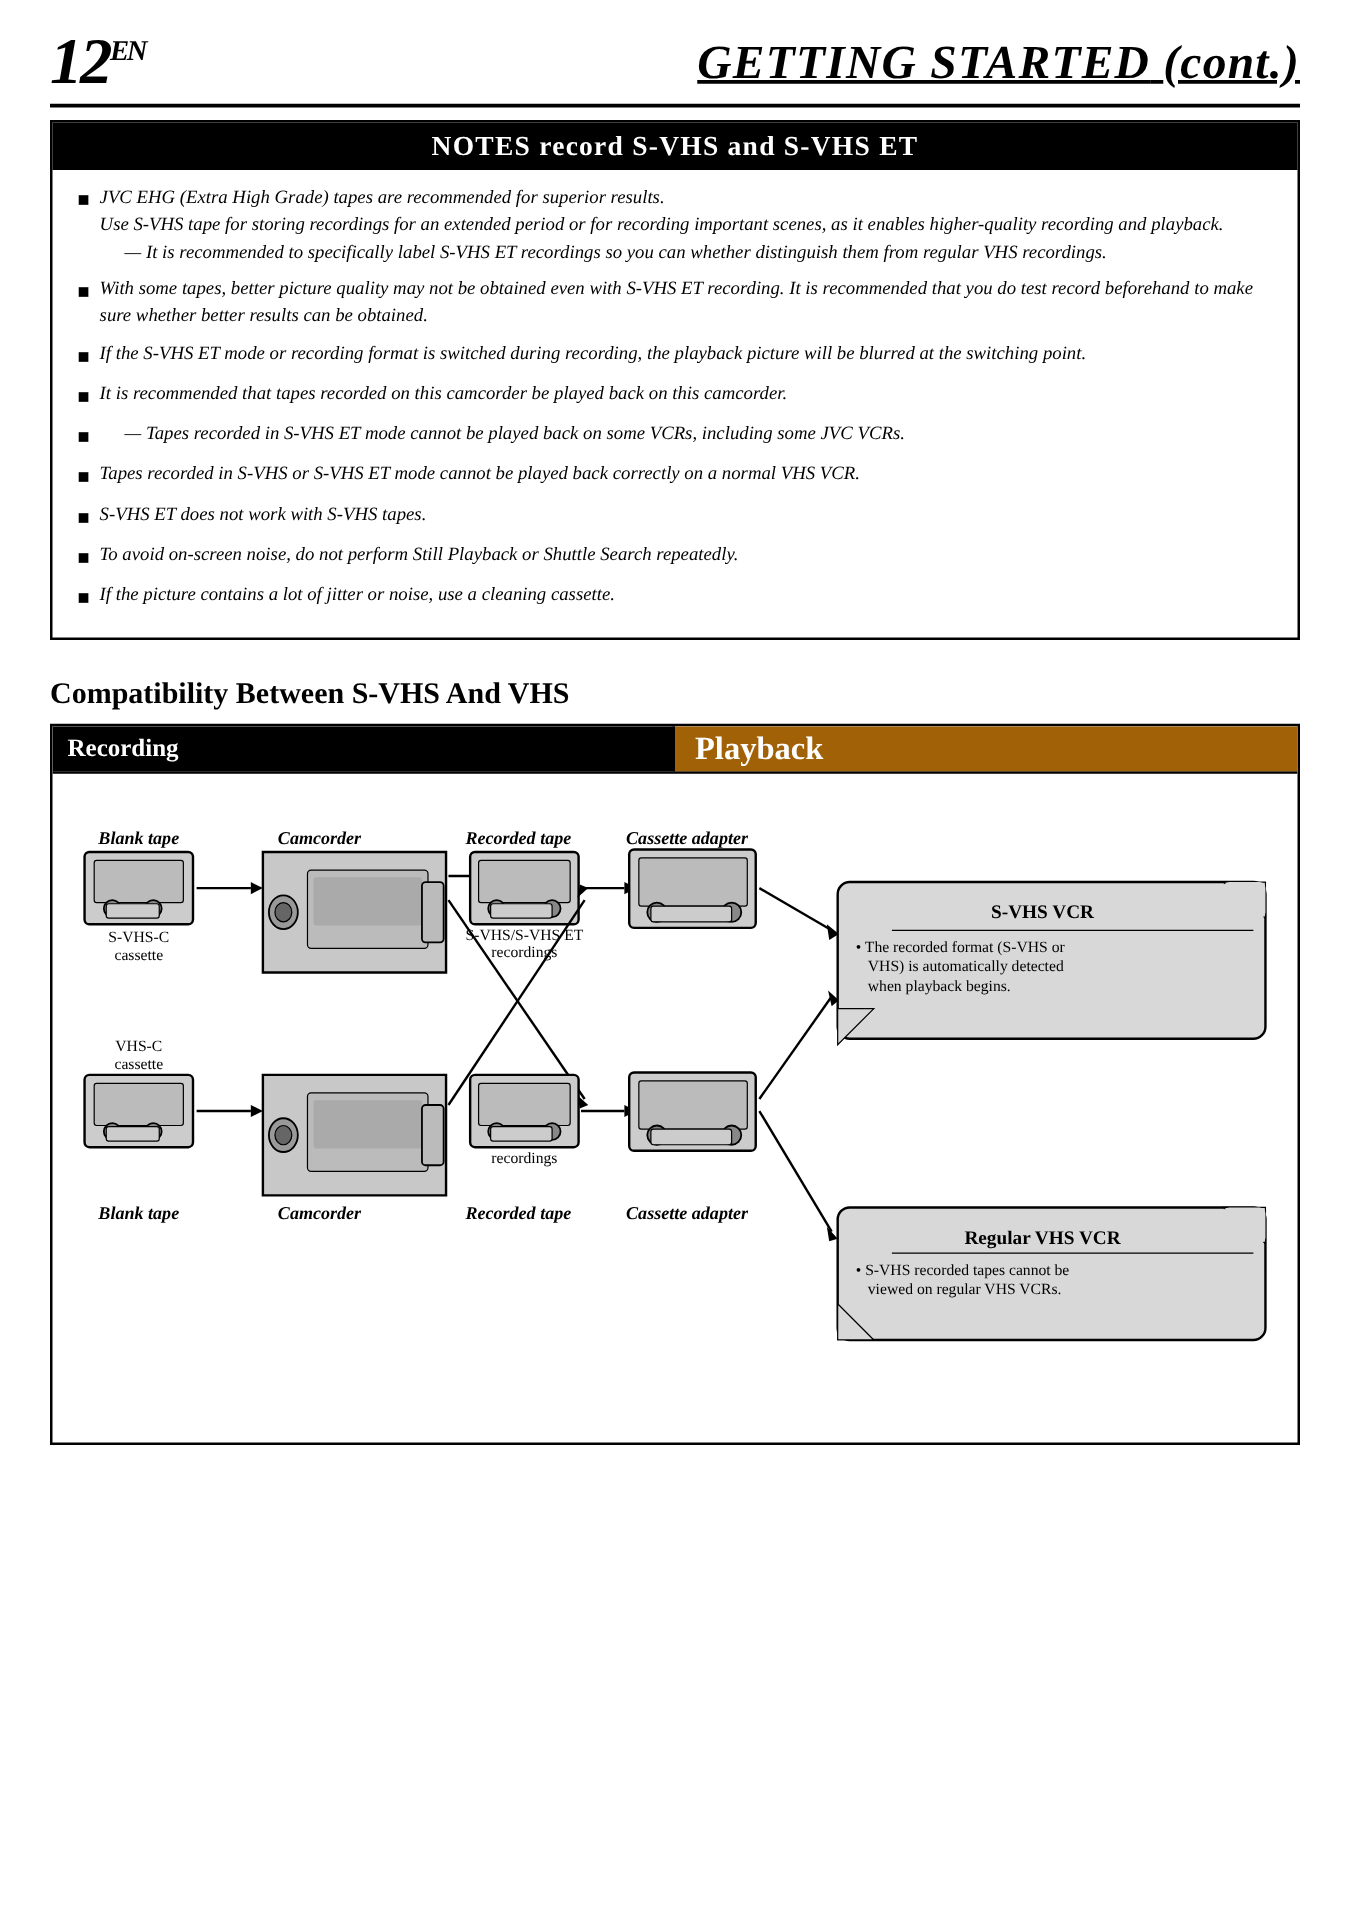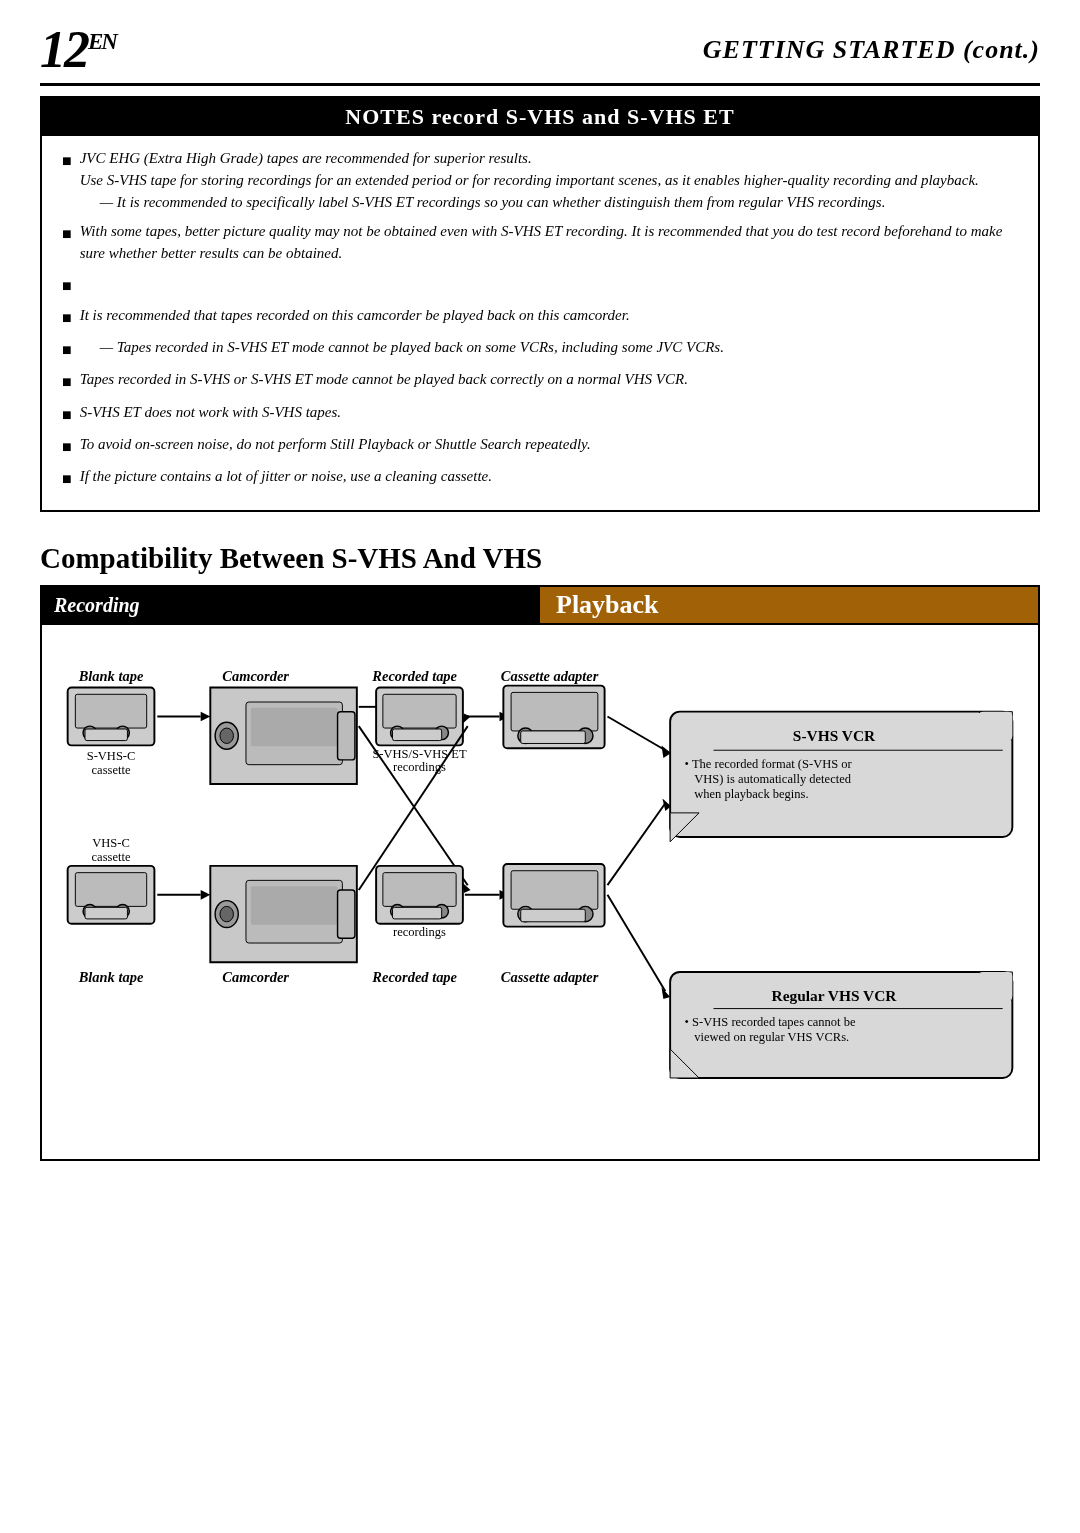--- a/index.html
+++ b/index.html
@@ -27,24 +27,25 @@
       font-style: italic;
       letter-spacing: -2px;
     }
     .page-number sup {
       font-size: 23px;
       font-weight: bold;
       font-style: italic;
       vertical-align: super;
     }
     .header-title {
-      font-size: 26px;
+      font-size: 38px;
       font-weight: bold;
       font-style: italic;
       letter-spacing: 1px;
+      text-decoration: underline;
     }
     .header-title span {
       font-style: italic;
     }
 
     
     .notes-box {
       border: 2px solid #000;
       margin-bottom: 30px;
     }
@@ -86,21 +87,21 @@
       margin-left: 20px;
       display: block;
       font-style: italic;
     }
     .notes-content ul li .sub::before {
       content: '— ';
     }
 
     
     .compat-title {
-      font-size: 29px;
+      font-size: 24px;
       font-weight: bold;
       margin-bottom: 10px;
     }
 
     
     .diagram-box {
       border: 2px solid #000;
       overflow: hidden;
     }
 
@@ -128,20 +129,21 @@
           Use S-VHS tape for storing recordings for an extended period or for recording important scenes, as it enables higher-quality recording and playback.</em>
           <span class="sub"><em>It is recommended to specifically label S-VHS ET recordings so you can whether distinguish them from regular VHS recordings.</em></span>
         </span>
       </li>
       <li>
         <span class="bullet">■</span>
         <span class="text"><em>With some tapes, better picture quality may not be obtained even with S-VHS ET recording. It is recommended that you do test record beforehand to make sure whether better results can be obtained.</em></span>
       </li>
       <li>
         <span class="bullet">■</span>
+        <span class="text"><em>If the S-VHS ET mode or recording format is switched during recording, the playback picture will be blurred at the switching point.</em></span>
       </li>
       <li>
         <span class="bullet">■</span>
         <span class="text"><em>It is recommended that tapes recorded on this camcorder be played back on this camcorder.</em></span>
       </li>
       <li>
         <span class="bullet">■</span>
         <span class="text">
           <span class="sub"><em>Tapes recorded in S-VHS ET mode cannot be played back on some VCRs, including some JVC VCRs.</em></span>
         </span>
@@ -165,21 +167,21 @@
     </ul>
   </div>
 </div>
 
 <div style="margin-top: 30px;">
   <div class="compat-title">Compatibility Between S-VHS And VHS</div>
 
   <div class="diagram-box">
 
     <div style="display:flex; height:38px; border-bottom:2px solid #000;">
-      <div style="background:#000; color:#fff; font-size:20px; font-weight:bold; padding:6px 16px 6px 12px; display:flex; align-items:center; width:50%; border-right:2px solid #000;font-style:italic;">Recording</div>
+      <div style="background:#000; color:#fff; font-size:20px; font-weight:bold; padding:6px 16px 6px 12px; display:flex; align-items:center; width:50%; border-right:2px solid #000;">Recording</div>
       <div style="background:#a16207; color:#fff; font-size:26px; font-weight:bold; padding:6px 16px; display:flex; align-items:center; flex:1;">Playback</div>
     </div>
 
     <div style="padding:20px 16px;">
       <svg viewBox="0 0 1000 490" width="100%" height="490" xmlns="http://www.w3.org/2000/svg" font-family="Times New Roman, serif">
 
         <text x="55" y="28" font-size="15" font-weight="bold" font-style="italic" text-anchor="middle">Blank tape</text>
         <text x="205" y="28" font-size="15" font-weight="bold" font-style="italic" text-anchor="middle">Camcorder</text>
         <text x="370" y="28" font-size="15" font-weight="bold" font-style="italic" text-anchor="middle">Recorded tape</text>
         <text x="510" y="28" font-size="15" font-weight="bold" font-style="italic" text-anchor="middle">Cassette adapter</text>

